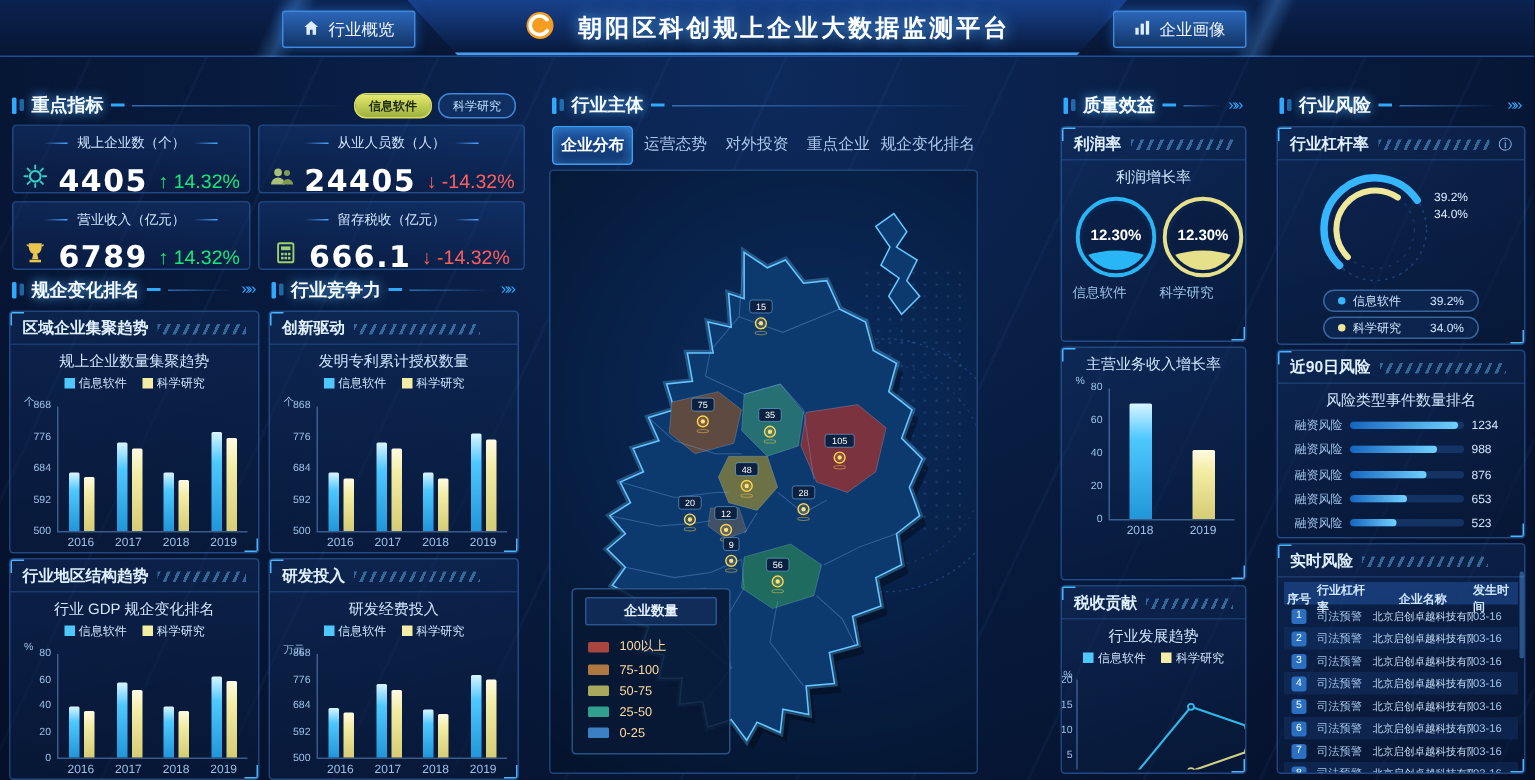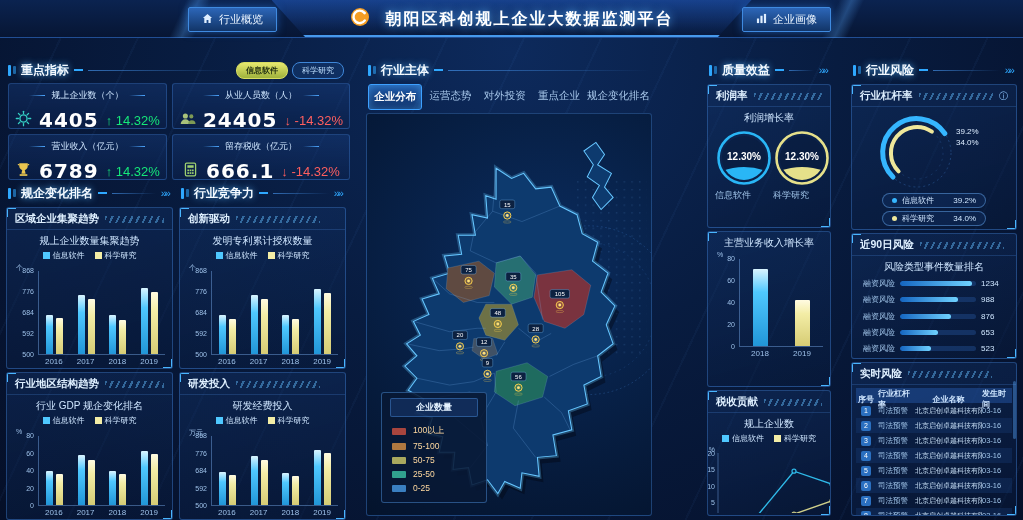--- a/index.html
+++ b/index.html
@@ -717,21 +717,21 @@
               <span>2019</span>
             </div>
           </div>
       </div>
       <div class="box" style="flex:1">
         <div class="box-head">
             <span class="bt">税收贡献</span>
             <span class="slashes"></span>
           </div>
         <div class="chart">
-            <div class="ctitle">规上企业数</div>
+            <div class="ctitle">行业发展趋势</div>
             <div class="cl">
               <span class="cli"><i class="sw cyan"></i>信息软件</span>
               <span class="cli"><i class="sw yellow"></i>科学研究</span>
             </div>
             <svg width="142" height="86" style="align-self:center">
               <line x1="20" y1="7" x2="20" y2="73" class="ax"></line>
               <line x1="20" y1="73" x2="139" y2="73" class="ax"></line>
               <text class="tk" x="17" y="6" text-anchor="end">%</text>
               <text class="tk" x="17" y="75.5" text-anchor="end">0</text>
               <text class="tk" x="17" y="59" text-anchor="end">5</text>

